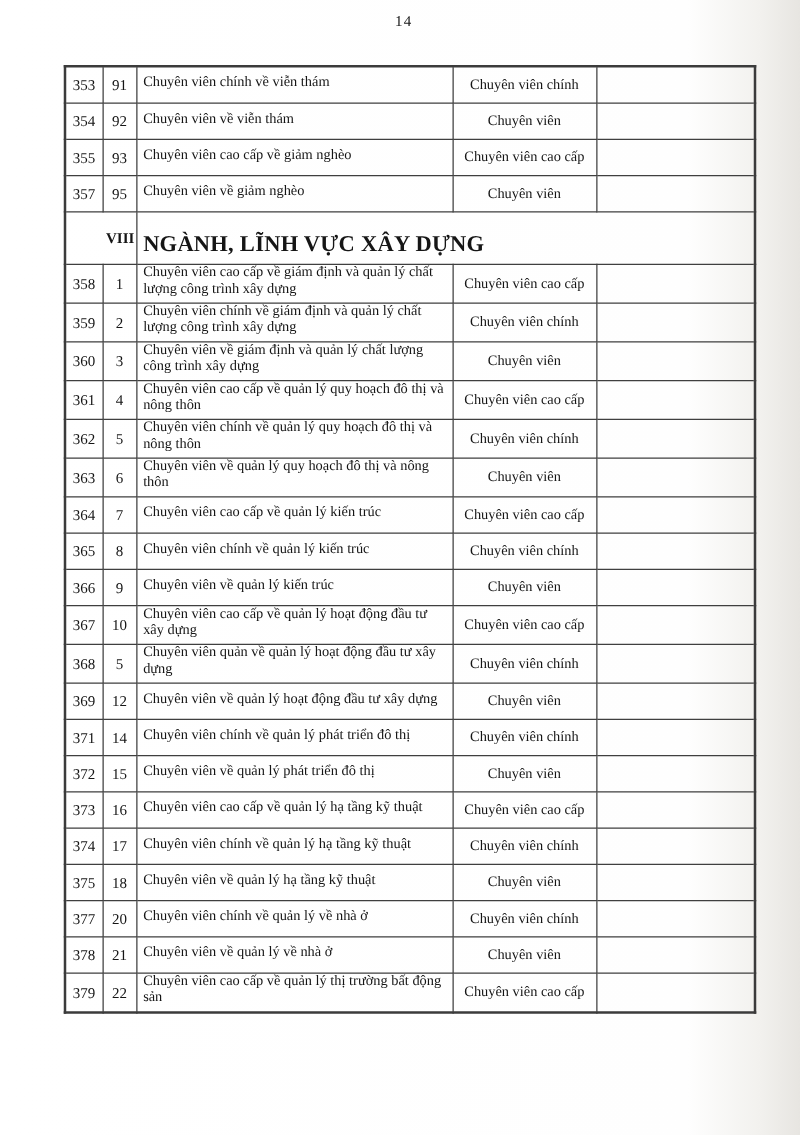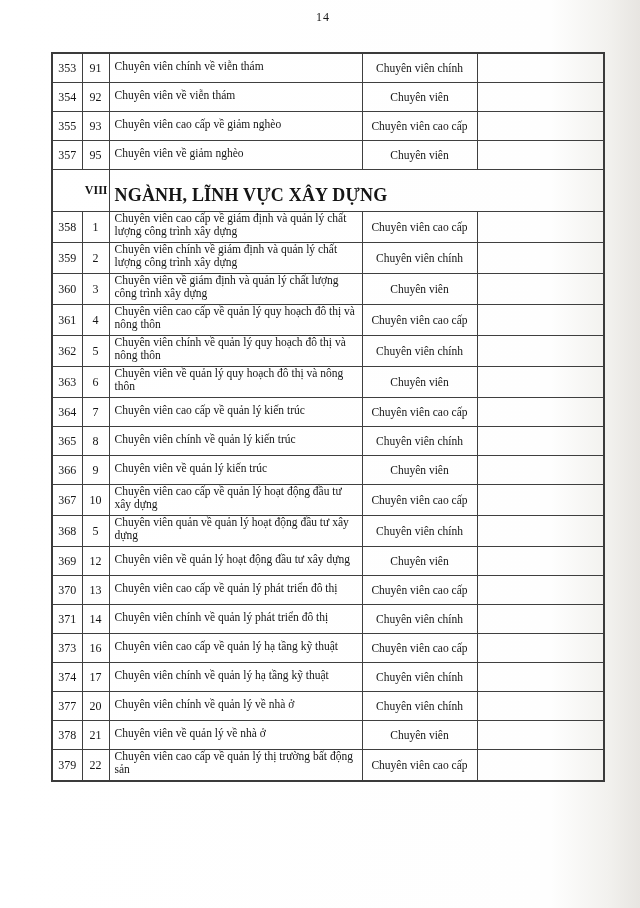--- a/index.html
+++ b/index.html
@@ -199,45 +199,52 @@
         <td class="td-note"></td>
       </tr>
       <tr>
         <td class="td-no">369</td>
         <td class="td-sub">12</td>
         <td class="td-desc">Chuyên viên về quản lý hoạt động đầu tư xây dựng</td>
         <td class="td-rank">Chuyên viên</td>
         <td class="td-note"></td>
       </tr>
       <tr>
-        <td class="td-no">370</td>
-        <td class="td-sub">13</td>
-        <td class="td-desc">Chuyên viên cao cấp về quản lý phát triển đô thị</td>
-        <td class="td-rank">Chuyên viên cao cấp</td>
-        <td class="td-note"></td>
-      </tr>
-      <tr>
         <td class="td-no">371</td>
         <td class="td-sub">14</td>
         <td class="td-desc">Chuyên viên chính về quản lý phát triển đô thị</td>
         <td class="td-rank">Chuyên viên chính</td>
         <td class="td-note"></td>
       </tr>
       <tr>
+        <td class="td-no">372</td>
+        <td class="td-sub">15</td>
+        <td class="td-desc">Chuyên viên về quản lý phát triển đô thị</td>
+        <td class="td-rank">Chuyên viên</td>
+        <td class="td-note"></td>
+      </tr>
+      <tr>
         <td class="td-no">373</td>
         <td class="td-sub">16</td>
         <td class="td-desc">Chuyên viên cao cấp về quản lý hạ tầng kỹ thuật</td>
         <td class="td-rank">Chuyên viên cao cấp</td>
         <td class="td-note"></td>
       </tr>
       <tr>
         <td class="td-no">374</td>
         <td class="td-sub">17</td>
         <td class="td-desc">Chuyên viên chính về quản lý hạ tầng kỹ thuật</td>
         <td class="td-rank">Chuyên viên chính</td>
+        <td class="td-note"></td>
+      </tr>
+      <tr>
+        <td class="td-no">375</td>
+        <td class="td-sub">18</td>
+        <td class="td-desc">Chuyên viên về quản lý hạ tầng kỹ thuật</td>
+        <td class="td-rank">Chuyên viên</td>
         <td class="td-note"></td>
       </tr>
       <tr>
         <td class="td-no">377</td>
         <td class="td-sub">20</td>
         <td class="td-desc">Chuyên viên chính về quản lý về nhà ở</td>
         <td class="td-rank">Chuyên viên chính</td>
         <td class="td-note"></td>
       </tr>
       <tr>

